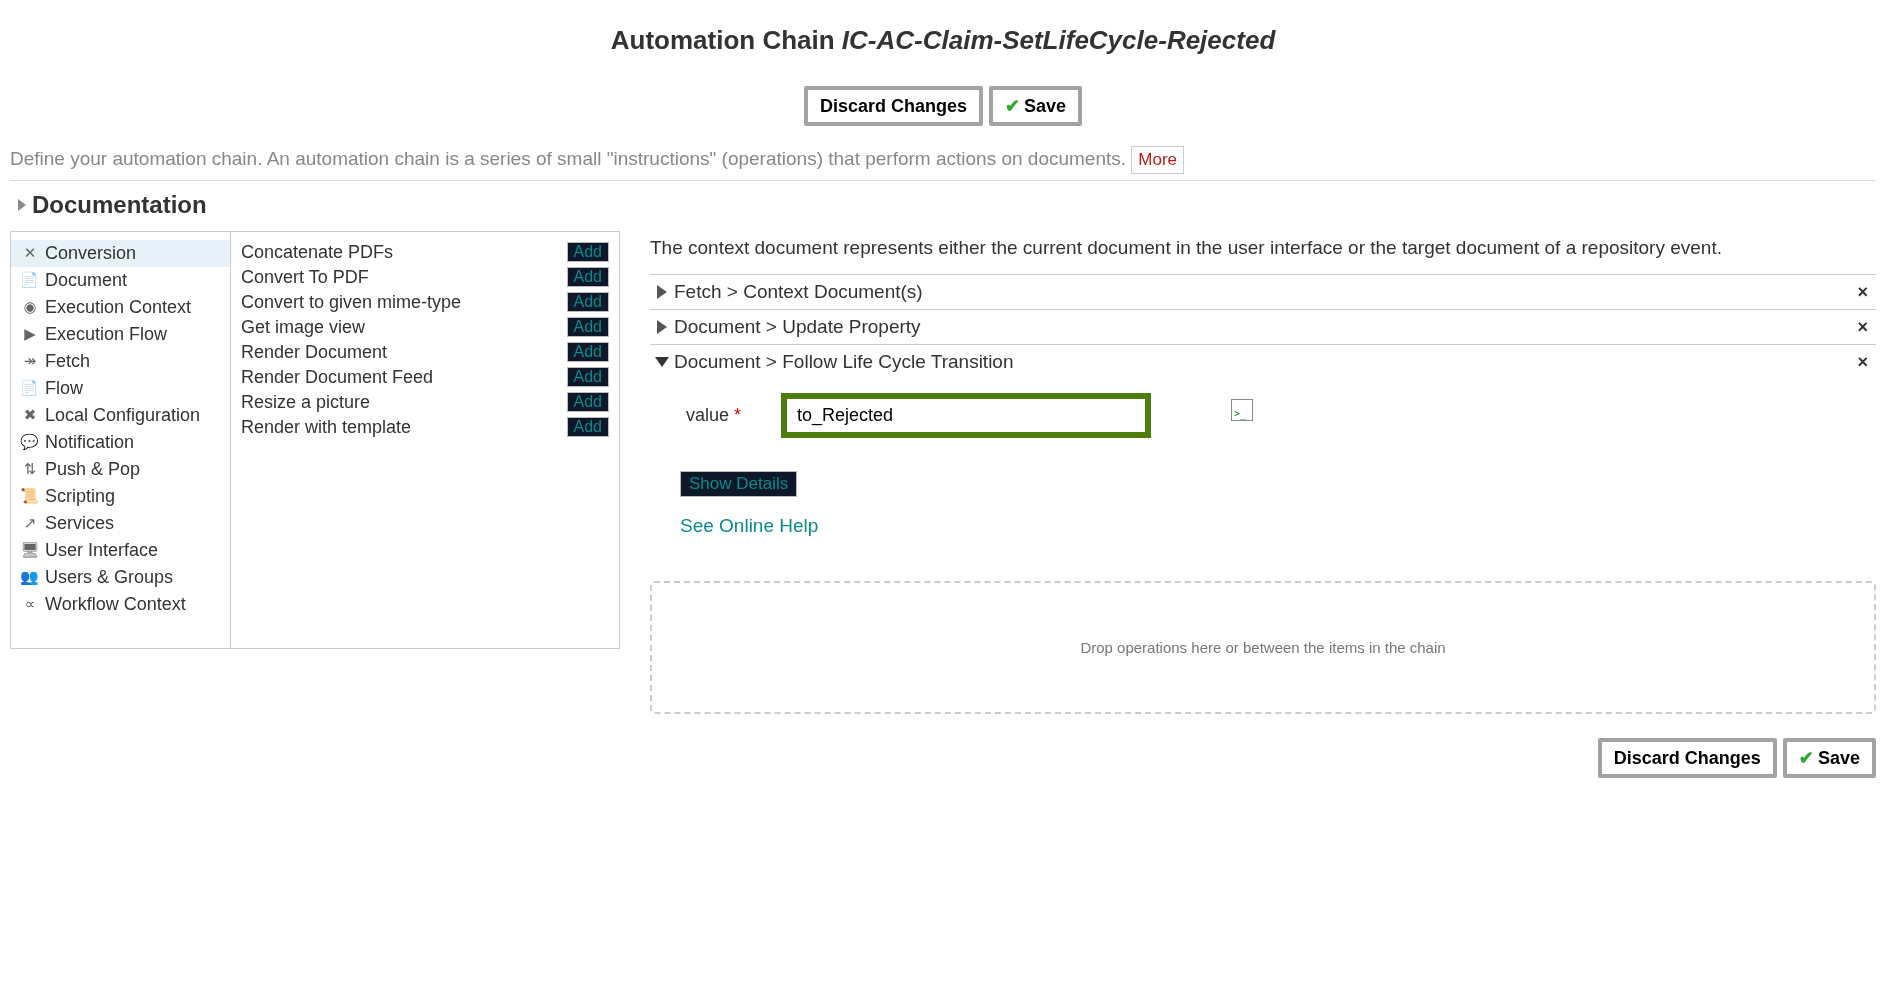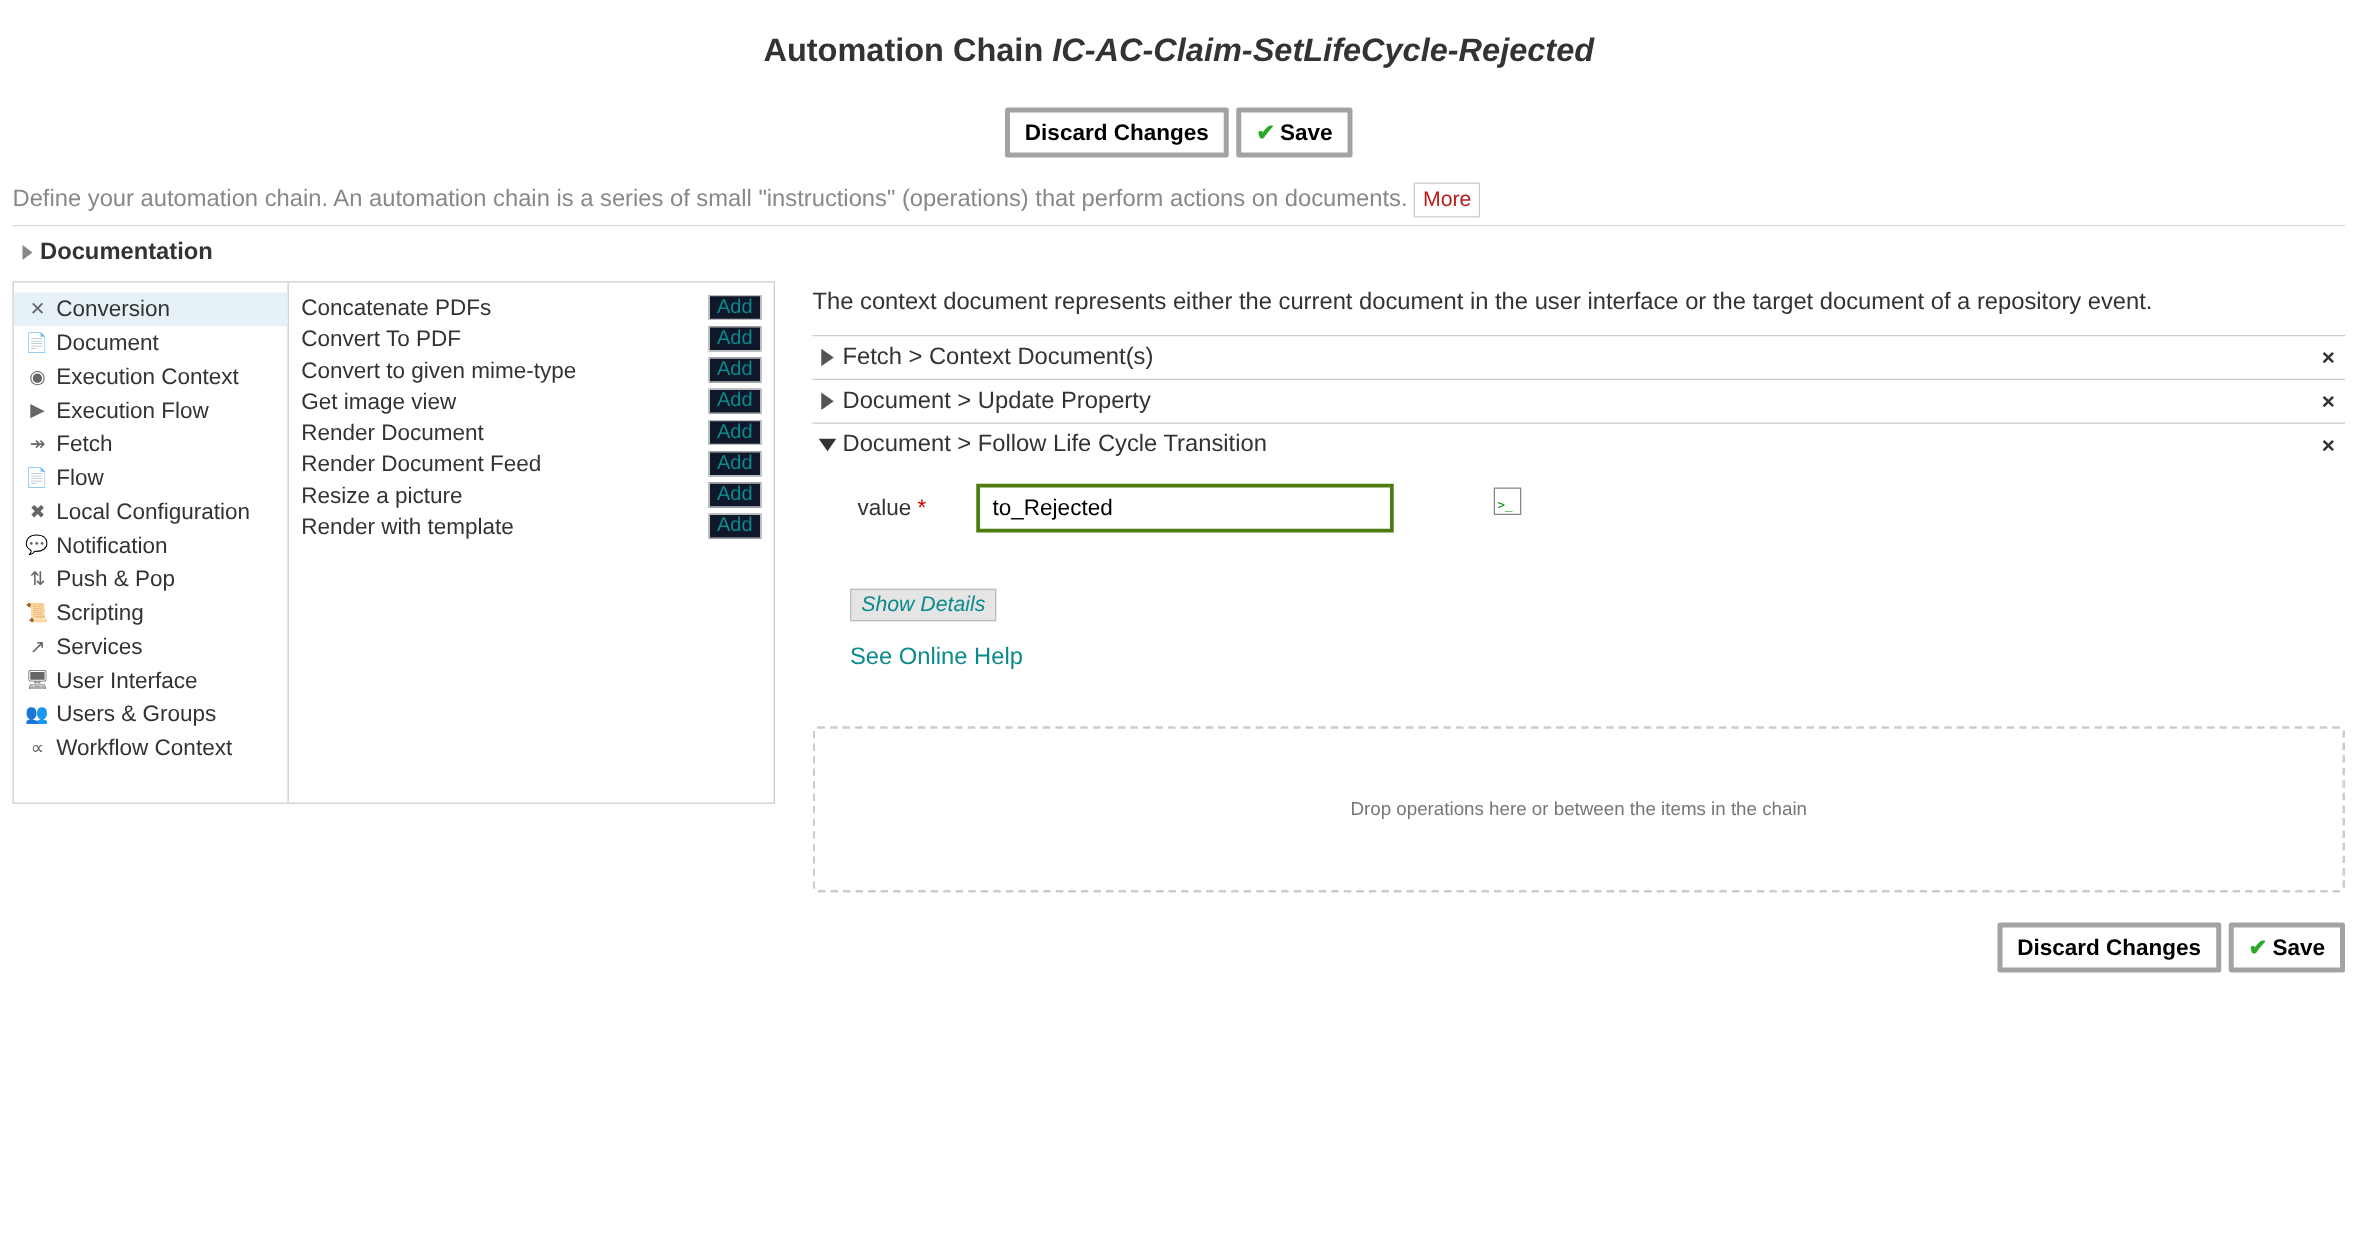--- a/index.html
+++ b/index.html
@@ -57,21 +57,21 @@
   .more-link {
     color: #b91c1c;
     border: 1px solid #ccc;
     padding: 1px 6px;
     font-size: 17px;
     cursor: pointer;
     display: inline-block;
   }
   .hr { border: none; border-top: 1px solid #ddd; margin: 6px 0 10px 0; }
   .doc-header {
-    font-size: 19px;
+    font-size: 24px;
     font-weight: bold;
     display: flex;
     align-items: center;
     gap: 6px;
     margin-bottom: 12px;
     margin-left: 8px;
   }
   .tri {
     width: 0; height: 0;
     border-top: 6px solid transparent;
@@ -180,51 +180,50 @@
     padding: 20px 0 10px 30px;
   }
   .param-row {
     display: flex;
     align-items: center;
     gap: 40px;
   }
   .param-label { font-weight: normal; font-size: 18px; margin-left: 6px;}
   .req { color: #c00; }
   .param-input {
-    border: 3px solid #4d7c0f;
+    border: 6px solid #4d7c0f;
     padding: 6px 10px;
     font-size: 18px;
-    width: 334px;
+    width: 370px;
   }
   .expr-icon {
     border: 1px solid #888;
     width: 22px;
     height: 22px;
     display: inline-flex;
     align-items: flex-end;
     justify-content: flex-start;
     padding: 1px 2px;
     font-size: 10px;
     color: #0a8a0a;
     font-family: monospace;
     cursor: pointer;
     margin-left: 40px;
     position: relative;
     top: -6px;
   }
   .show-details {
     color: #0a8a8a;
     border: 1px solid #bbb;
-    background: #e5e5e5;
+    background: #0f172a;
     padding: 2px 8px;
     font-size: 17px;
     cursor: pointer;
-    margin-top: 24px;
+    margin-top: 12px;
     display: inline-block;
-    font-style: italic;
   }
   .help-link {
     color: #0a8a8a;
     font-size: 19px;
     margin-top: 18px;
     display: block;
     cursor: pointer;
   }
   .dropzone {
     border: 2px dashed #ccc;

